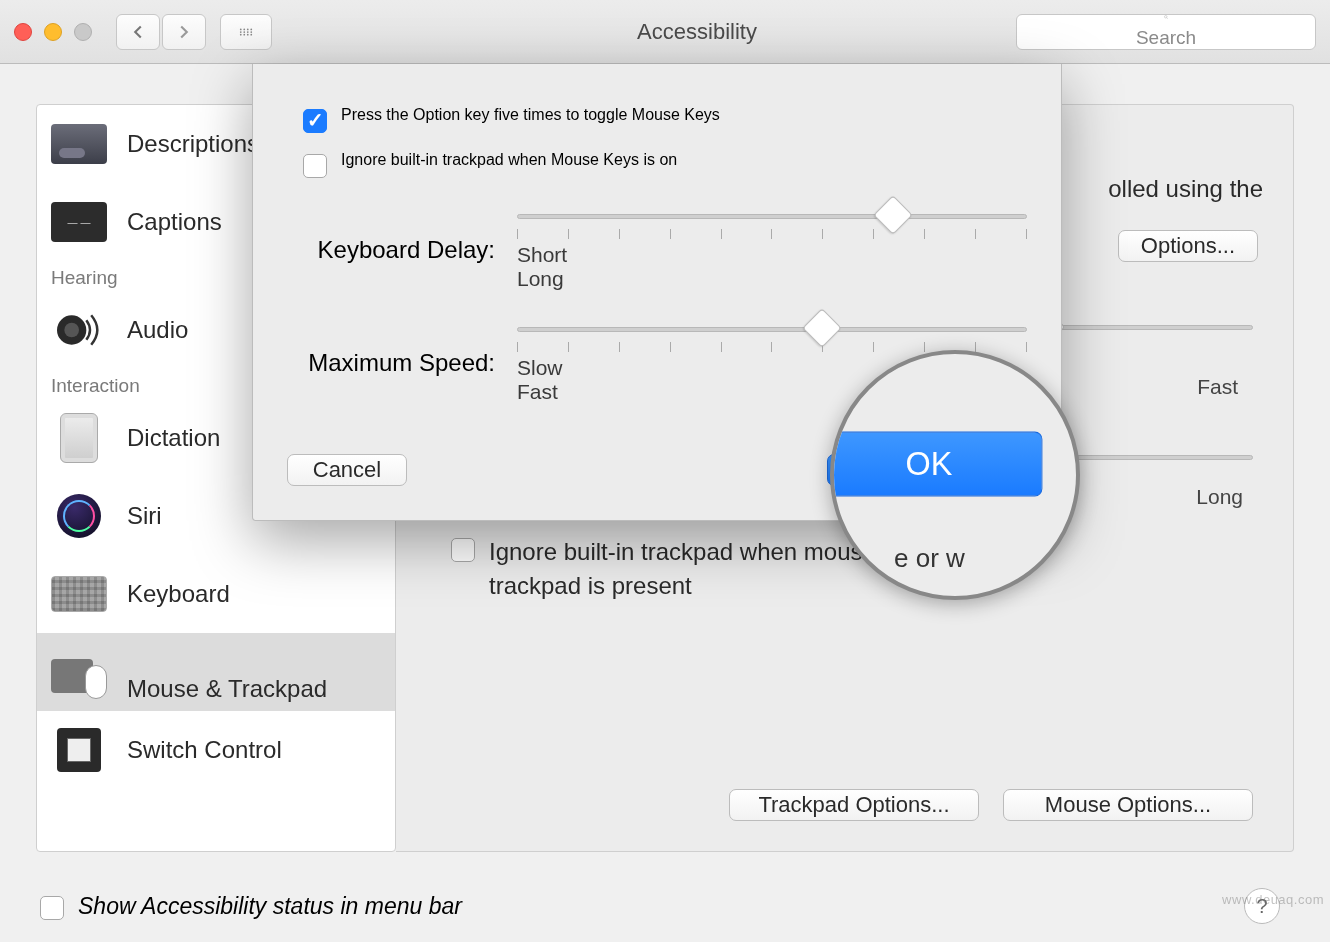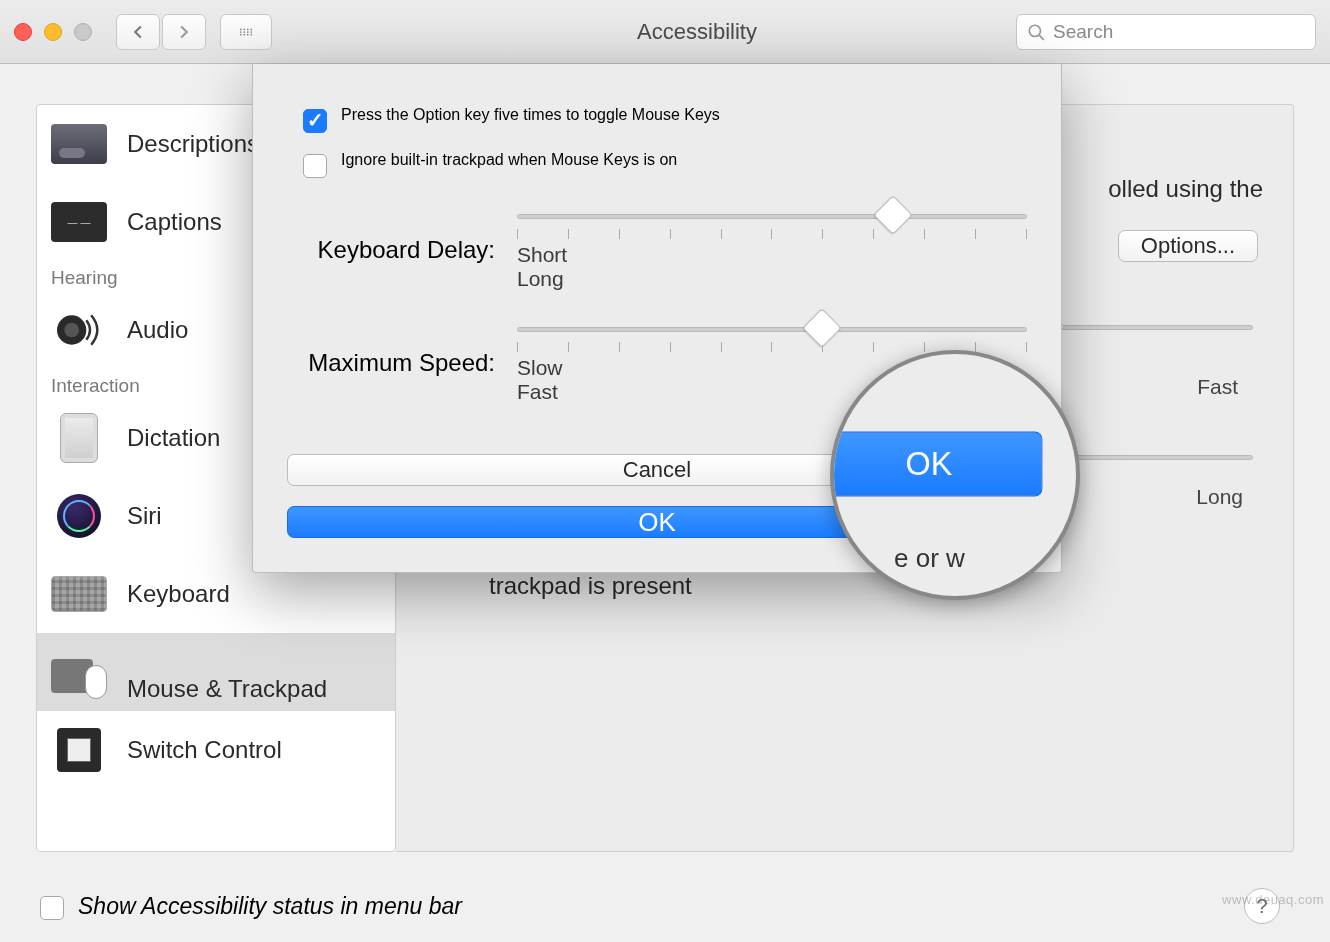--- a/index.html
+++ b/index.html
@@ -10,21 +10,21 @@
 .traffic { display: flex; gap: 12px; margin-right: 24px; }
 .traffic span { width: 18px; height: 18px; border-radius: 50%; display: inline-block; }
 .tl-close { background: #ff5f57; border: 1px solid #e0443e; }
 .tl-min { background: #ffbd2e; border: 1px solid #dea123; }
 .tl-max { background: #c9c9c9; border: 1px solid #b0b0b0; }
 .nav-group { display: flex; gap: 2px; margin-right: 14px; }
 .tb-btn { height: 36px; min-width: 44px; background: linear-gradient(#fdfdfd,#f1f1f1); border: 1px solid #c7c7c7; border-radius: 6px; display: flex; align-items: center; justify-content: center; color: #6a6a6a; }
 .tb-btn svg { width: 14px; height: 14px; }
 .tb-grid { min-width: 52px; }
 .title { position: absolute; left: 50%; transform: translateX(-50%); font-size: 22px; color: #4a4a4a; font-weight: 400; margin-left: 32px; }
-.search { margin-left: auto; width: 300px; height: 36px; background: #fff; border: 1px solid #c7c7c7; border-radius: 6px; display: flex; align-items: center; padding: 0 10px; gap: 8px; color: #8a8a8a; font-size: 19px; }
+.search { margin-left: auto; width: 300px; height: 36px; background: #fff; border: 1px solid #c7c7c7; border-radius: 6px; display: flex; align-items: center; padding: 0 10px; gap: 8px; color: #8a8a8a; font-size: 19px; flex-direction: column; }
 
 
 .content { display: flex; padding: 40px 36px 20px 36px; gap: 0; height: calc(100% - 64px - 70px); }
 .sidebar { width: 360px; background: #fff; border: 1px solid #cfcfcf; border-radius: 4px; overflow: hidden; }
 .s-item { display: flex; align-items: center; gap: 20px; padding: 8px 14px; height: 78px; font-size: 24px; color: #2a2a2a; }
 .s-item.selected { background: #dcdcdc; align-items: flex-end; }
 .s-header { font-size: 19px; color: #7a7a7a; padding: 6px 14px 2px 14px; }
 .s-icon { width: 56px; height: 48px; display: flex; align-items: center; justify-content: center; flex-shrink: 0; }
 .icon-display { width: 56px; height: 40px; background: linear-gradient(#6b6d79,#3c3e49); border-radius: 4px; position: relative; }
 .icon-display::after { content:""; position:absolute; left:8px; bottom:6px; width:26px; height:10px; background:#778; border-radius:5px; }
@@ -69,21 +69,21 @@
 .sheet { position:absolute; left:252px; top:64px; width:810px; background:#ececec; border:1px solid #bcbcbc; border-top:none; box-shadow: 0 20px 60px rgba(0,0,0,0.35); padding: 36px 34px 34px 34px; border-radius: 0 0 4px 4px; z-index:10;}
 .sheet .chk-row { margin-left:16px; font-size:16px;}
 .sheet-slider-row { display:flex; align-items:center; gap:22px; margin: 30px 0 0 0;}
 .sheet-slider-row label { width:208px; text-align:right; font-size:24px;}
 .slider-wrap { flex:1; position:relative; padding-top:6px;}
 .track { height:5px; background:#cfcfcf; border-radius:3px; border:1px solid #b8b8b8; position:relative;}
 .thumb { position:absolute; top:-14px; width:28px; height:28px; background:#fff; border:1px solid #bcbcbc; border-radius:4px; transform: rotate(45deg); box-shadow:0 1px 2px rgba(0,0,0,0.15);}
 .ticks { display:flex; justify-content:space-between; margin-top:10px;}
 .ticks span{width:1px;height:10px;background:#aaa;display:block;}
 .slider-labels{display:flex;justify-content:space-between;font-size:21px;color:#3a3a3a;margin-top:4px;flex-direction:column;}
-.sheet-buttons { display:flex; justify-content:space-between; gap:20px; margin-top:50px;flex-direction:column;}
+.sheet-buttons { display:flex; justify-content:space-between; gap:20px; margin-top:50px;}
 .sheet-buttons .btn{min-width:120px;}
 .btn.primary { background:linear-gradient(#3e97ff,#1a7bff); color:#fff; border-color:#1a6be0; font-weight:500; min-width:200px; font-size:26px;}
 
 
 .magnifier { position:absolute; width:250px; height:250px; border:4px solid #888; border-radius:50%; z-index:20; pointer-events:none; box-shadow: 0 4px 20px rgba(0,0,0,0.3); overflow:hidden; left:830px; top:350px; background:#ececec;}
 .magnifier .mag-content{ position:absolute; left:-10px; top:80px; transform:scale(1.08);}
 .magnifier .btn.primary{min-width:210px; height:60px; font-size:30px;}
 .magnifier .snip{position:absolute;bottom:22px;left:60px;font-size:26px;color:#333;}
 
 .small-track{height:5px;background:#cfcfcf;border-radius:3px;border:1px solid #b8b8b8;position:relative;}
@@ -216,20 +216,24 @@
           <div class="small-thumb" style="left:55px;"></div>
         </div>
     </div>
     <div class="bg-long">Long</div>
 
     <div class="bg-ignore">
       <div class="chk"></div>
       <div class="txt">Ignore built-in trackpad when mouse or wireless trackpad is present</div>
     </div>
 
+    <div class="bottom-btns">
+      <div class="btn">Trackpad Options...</div>
+      <div class="btn">Mouse Options...</div>
+    </div>
   </div>
 </div>
 
 <div class="footer">
   <div class="chk"></div>
   <span>Show Accessibility status in menu bar</span>
 </div>
 <div class="help">?</div>
 
 <div class="sheet">

